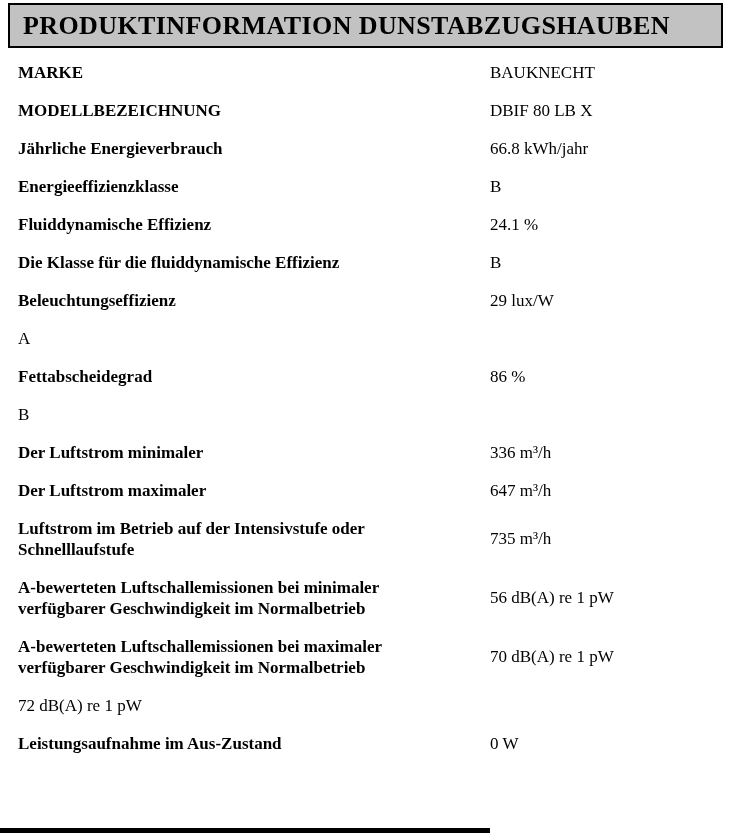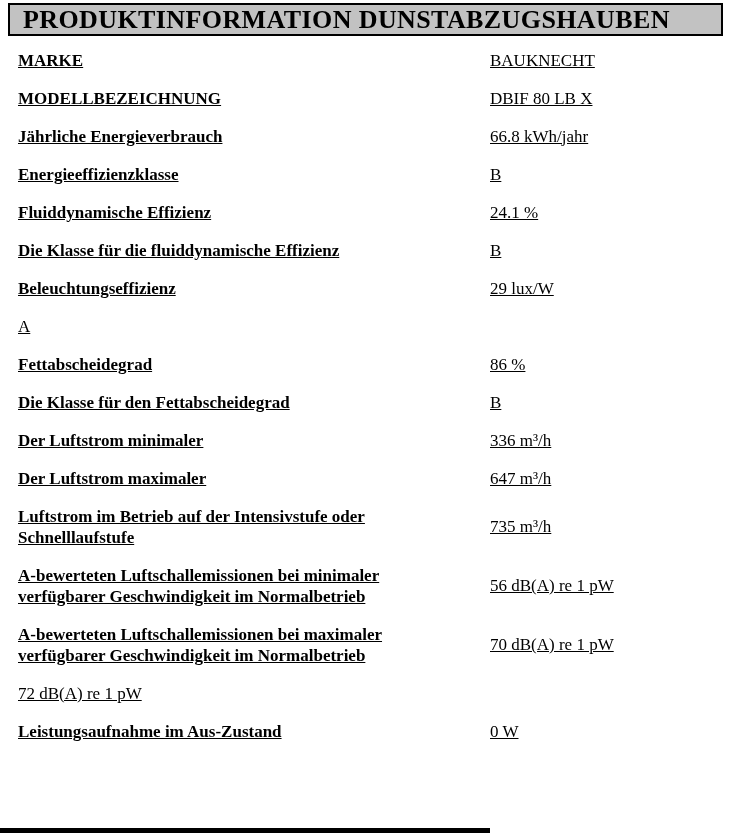--- a/index.html
+++ b/index.html
@@ -10,38 +10,37 @@
   body {
     width: 750px;
     height: 833px;
     position: relative;
     overflow: hidden;
     font-family: "Liberation Serif", "DejaVu Serif", serif;
     color: #000000;
   }
   .title-bar {
     margin: 3px 27px 0 8px;
-    height: 33px;
+    height: 45px;
     background: #c2c2c2;
     border: 2px solid #000000;
     box-sizing: border-box;
     display: flex;
     align-items: center;
     padding-left: 13px;
   }
   .title-bar h1 {
     margin: 0;
     font-size: 26px;
     font-weight: bold;
     letter-spacing: 0.4px;
     white-space: nowrap;
   }
   .spec-table {
     margin-top: 5px;
-    text-decoration: underline;
   }
   .row {
     display: flex;
     align-items: center;
     padding: 8.5px 0 8.5px 18px;
   }
   .row .label {
     flex: 0 0 472px;
     box-sizing: border-box;
     padding-right: 30px;
@@ -111,21 +110,20 @@
   <div class="row">
     <div class="value">A</div>
   </div>
 
   <div class="row">
     <div class="label">Fettabscheidegrad</div>
     <div class="value">86 %</div>
   </div>
 
   <div class="row">
-    <div class="label">Die Klasse für den Fettabscheidegrad</div>
     <div class="value">B</div>
   </div>
 
   <div class="row">
     <div class="label">Der Luftstrom minimaler</div>
     <div class="value">336 m³/h</div>
   </div>
 
   <div class="row">
     <div class="label">Der Luftstrom maximaler</div>

